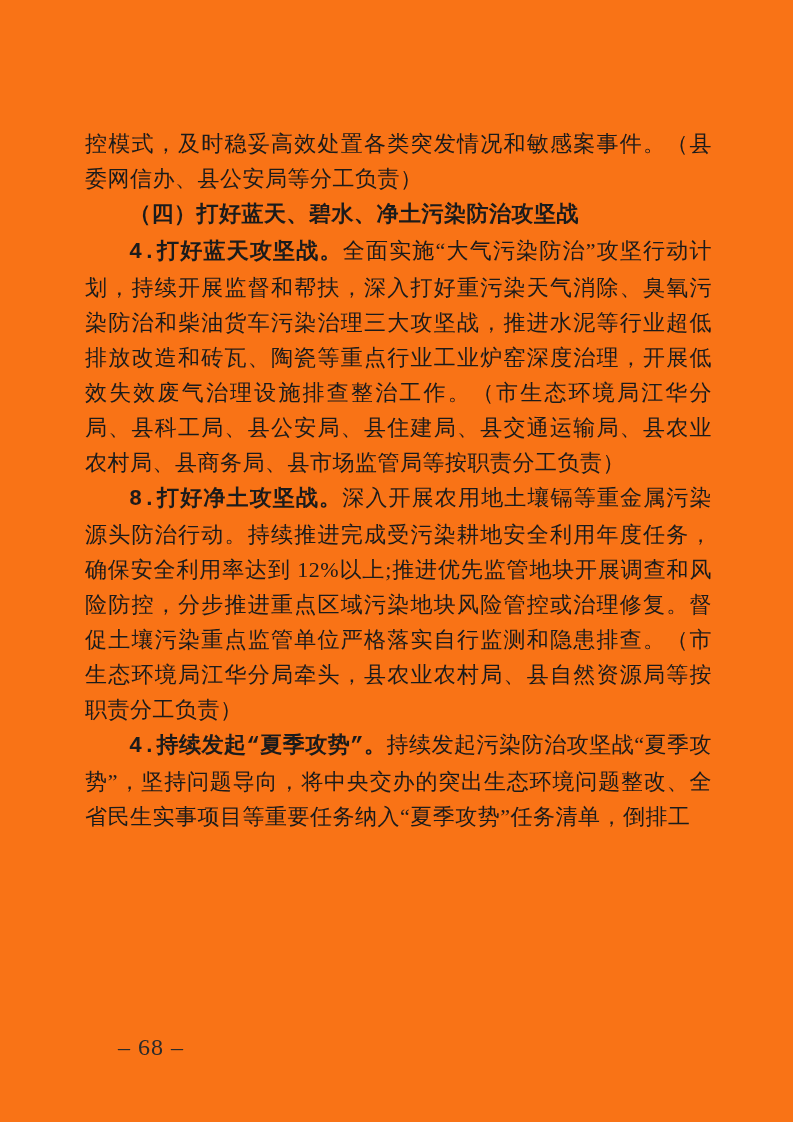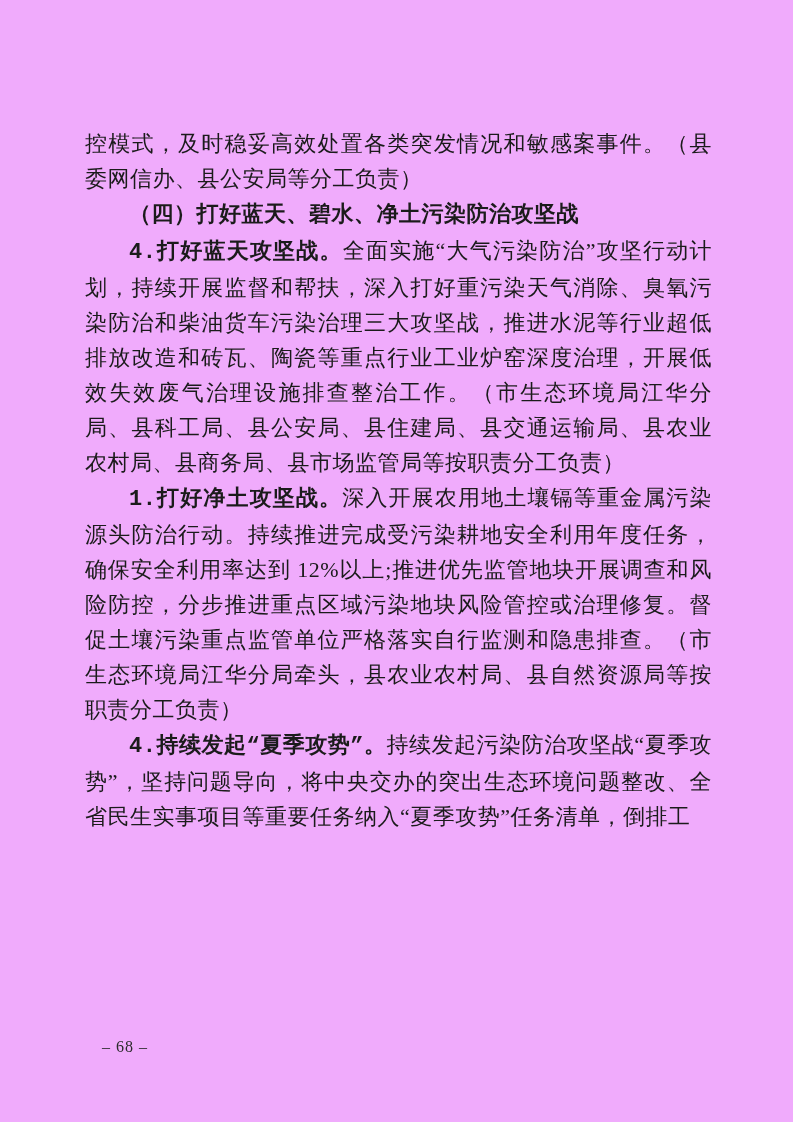--- a/index.html
+++ b/index.html
@@ -8,21 +8,21 @@
     width: 793px;
     height: 1122px;
     position: relative;
     font-family: "Liberation Serif", serif;
   }
   .page {
     position: absolute;
     left: 0; top: 0;
     width: 793px;
     height: 1122px;
-    background: #f0abfc;
+    background: #f97316;
     overflow: hidden;
   }
   .doc-body {
     position: absolute;
     left: 85px;
     top: 126px;
     width: 627px;
     font-family: "Liberation Serif", serif;
     font-size: 22px;
     line-height: 35px;
@@ -37,34 +37,34 @@
     margin: 0;
   }
   .para.indent { text-indent: 2em; }
   .seg { font-weight: 400; }
   .seg.bold {
     font-weight: 700;
     font-family: Liberation Mono, monospace;
   }
   .page-number {
     position: absolute;
-    left: 102px;
+    left: 118px;
     top: 1035px;
     font-family: "Liberation Serif", serif;
-    font-size: 16px;
+    font-size: 24px;
     line-height: 24px;
     color: #2b2b2b;
     letter-spacing: 1px;
   }
 </style>
 </head>
 <body>
 
 <div class="page">
   <div class="doc-body" id="doc-body">
       <p class="para"><span class="seg">控模式，及时稳妥高效处置各类突发情况和敏感案事件。（县委网信办、县公安局等分工负责）</span></p>
       <p class="para indent"><span class="seg bold">（四）打好蓝天、碧水、净土污染防治攻坚战</span></p>
       <p class="para indent"><span class="seg bold">4.打好蓝天攻坚战。</span><span class="seg">全面实施“大气污染防治”攻坚行动计划，持续开展监督和帮扶，深入打好重污染天气消除、臭氧污染防治和柴油货车污染治理三大攻坚战，推进水泥等行业超低排放改造和砖瓦、陶瓷等重点行业工业炉窑深度治理，开展低效失效废气治理设施排查整治工作。（市生态环境局江华分局、县科工局、县公安局、县住建局、县交通运输局、县农业农村局、县商务局、县市场监管局等按职责分工负责）</span></p>
-      <p class="para indent"><span class="seg bold">1.打好净土攻坚战。</span><span class="seg">深入开展农用地土壤镉等重金属污染源头防治行动。持续推进完成受污染耕地安全利用年度任务，确保安全利用率达到 12%以上;推进优先监管地块开展调查和风险防控，分步推进重点区域污染地块风险管控或治理修复。督促土壤污染重点监管单位严格落实自行监测和隐患排查。（市生态环境局江华分局牵头，县农业农村局、县自然资源局等按职责分工负责）</span></p>
+      <p class="para indent"><span class="seg bold">8.打好净土攻坚战。</span><span class="seg">深入开展农用地土壤镉等重金属污染源头防治行动。持续推进完成受污染耕地安全利用年度任务，确保安全利用率达到 12%以上;推进优先监管地块开展调查和风险防控，分步推进重点区域污染地块风险管控或治理修复。督促土壤污染重点监管单位严格落实自行监测和隐患排查。（市生态环境局江华分局牵头，县农业农村局、县自然资源局等按职责分工负责）</span></p>
       <p class="para indent"><span class="seg bold">4.持续发起“夏季攻势”。</span><span class="seg">持续发起污染防治攻坚战“夏季攻势”，坚持问题导向，将中央交办的突出生态环境问题整改、全省民生实事项目等重要任务纳入“夏季攻势”任务清单，倒排工</span></p>
     </div>
   <div class="page-number">– 68 –</div>
 </div>
 
 </body></html>

